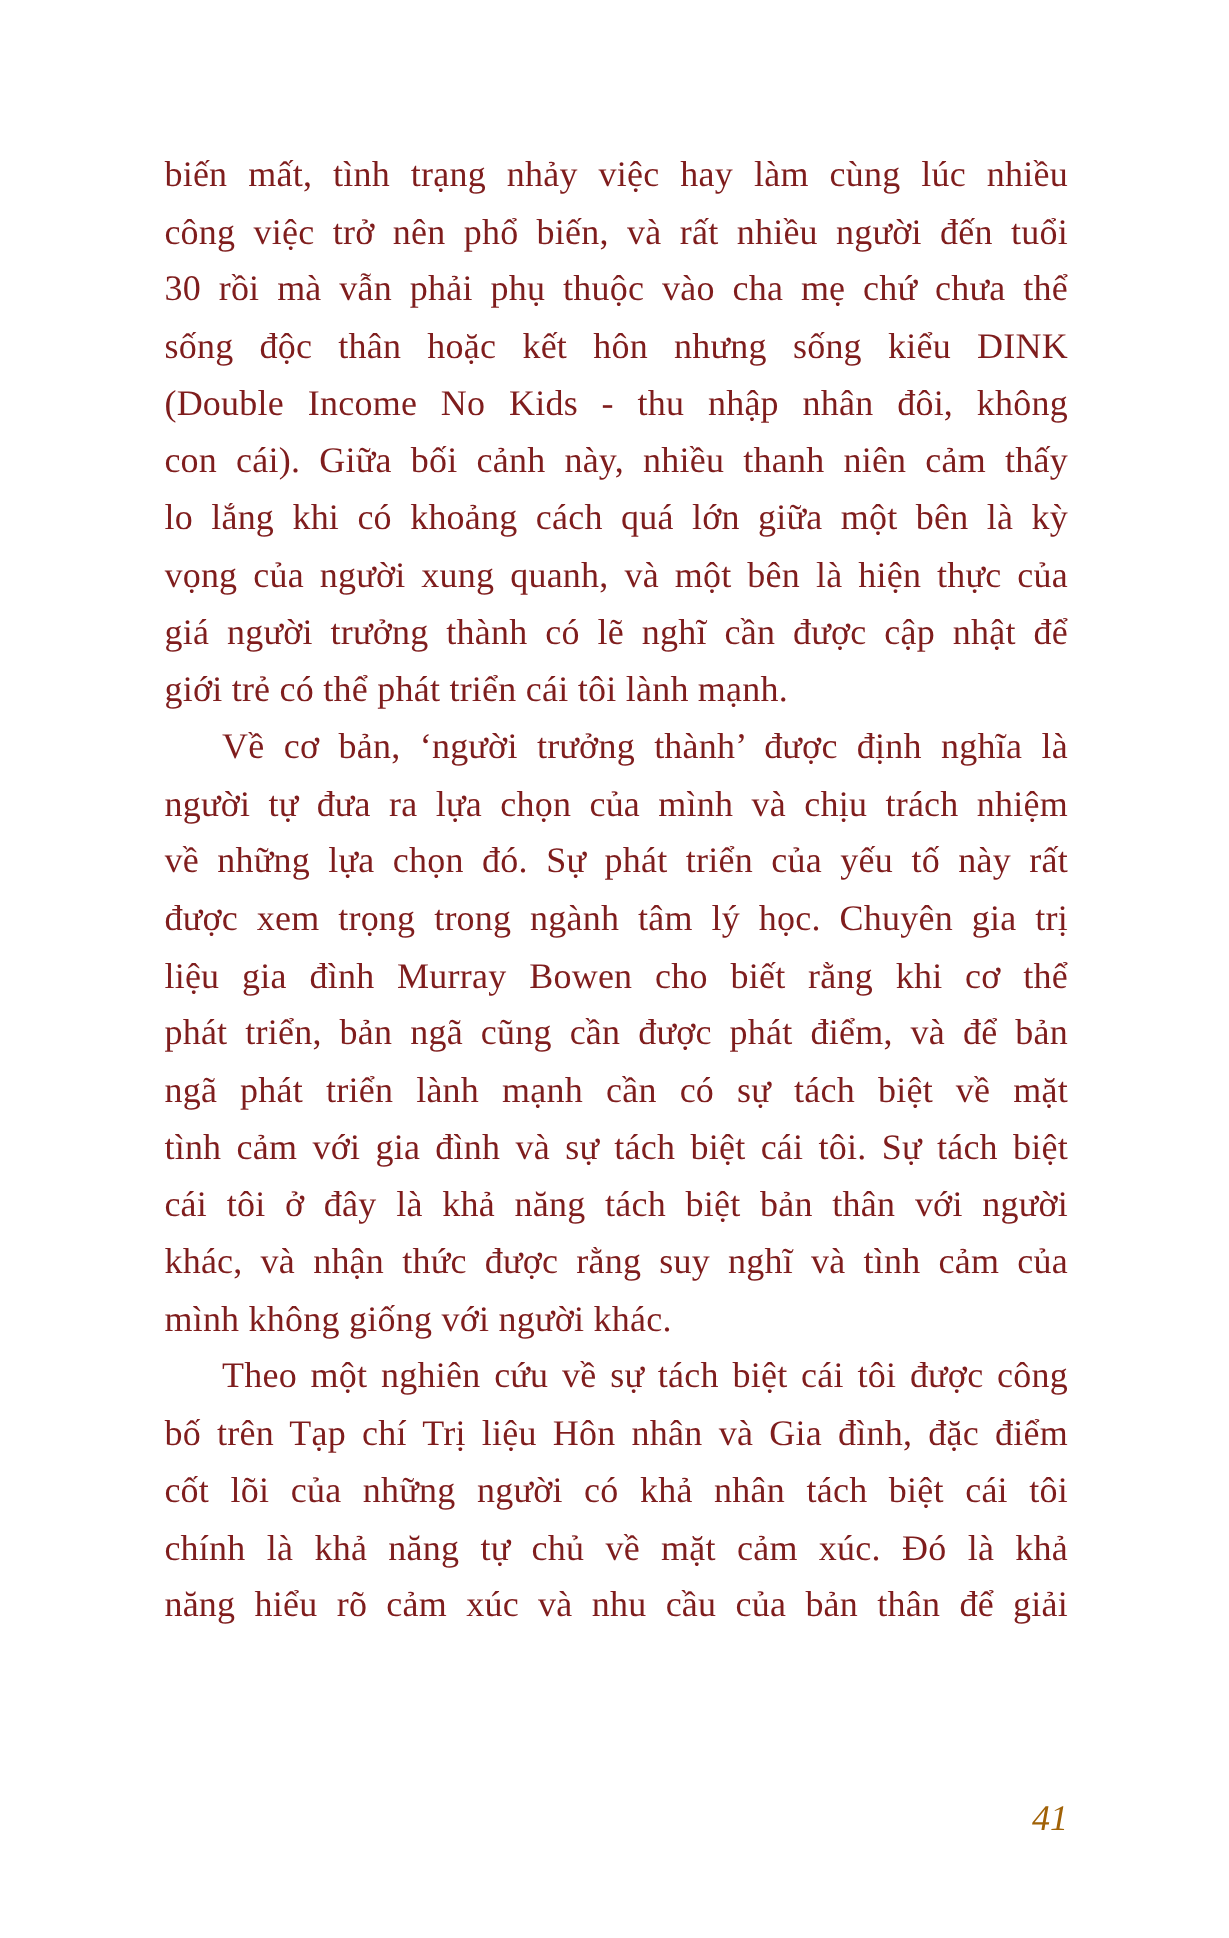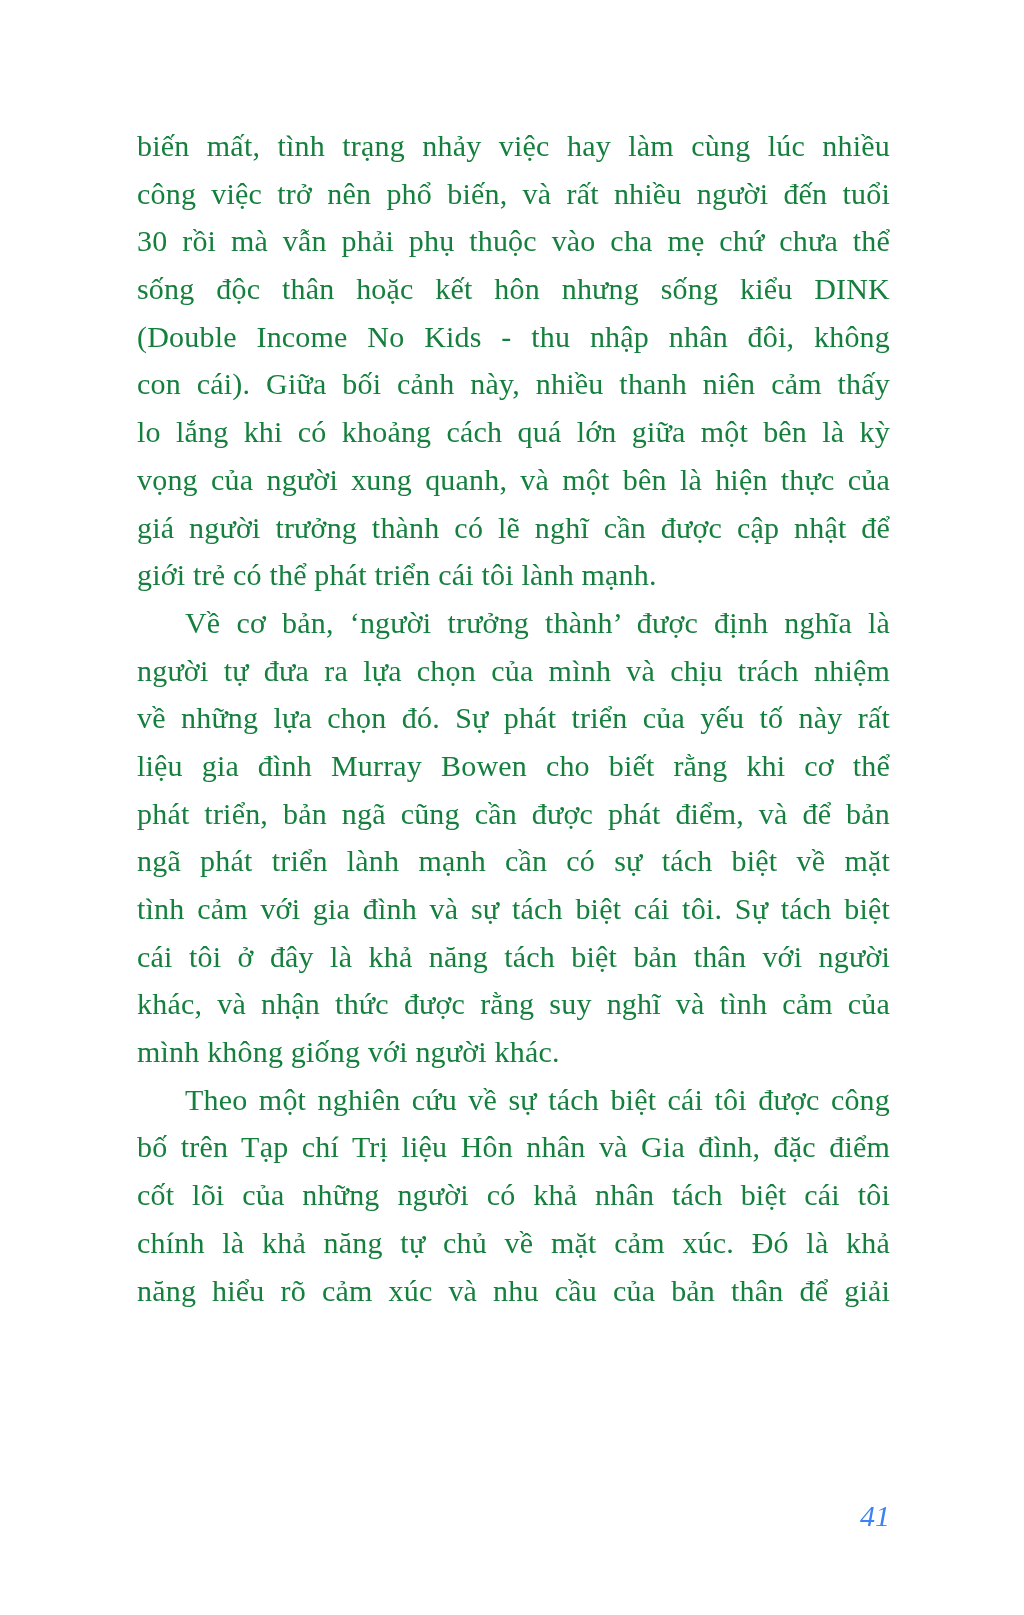--- a/index.html
+++ b/index.html
@@ -50,47 +50,48 @@
     text-align: right;
     font-style: italic;
     font-size: 30px;
     line-height: 40px;
   }
 </style>
 </head>
 <body style="background: rgb(255, 255, 255);">
 
 <div class="page" style="background: rgb(255, 255, 255);">
-  <div class="text-block" style="color: #15803d;">
+  <div class="text-block" style="color: #7f1d1d;">
       <div class="paragraph">
         <div class="line">biến mất, tình trạng nhảy việc hay làm cùng lúc nhiều</div>
         <div class="line">công việc trở nên phổ biến, và rất nhiều người đến tuổi</div>
         <div class="line">30 rồi mà vẫn phải phụ thuộc vào cha mẹ chứ chưa thể</div>
         <div class="line">sống độc thân hoặc kết hôn nhưng sống kiểu DINK</div>
         <div class="line">(Double Income No Kids - thu nhập nhân đôi, không</div>
         <div class="line">con cái). Giữa bối cảnh này, nhiều thanh niên cảm thấy</div>
         <div class="line">lo lắng khi có khoảng cách quá lớn giữa một bên là kỳ</div>
         <div class="line">vọng của người xung quanh, và một bên là hiện thực của</div>
         <div class="line">giá người trưởng thành có lẽ nghĩ cần được cập nhật để</div>
         <div class="line last">giới trẻ có thể phát triển cái tôi lành mạnh.</div>
       </div>
       <div class="paragraph">
         <div class="line indent">Về cơ bản, ‘người trưởng thành’ được định nghĩa là</div>
         <div class="line">người tự đưa ra lựa chọn của mình và chịu trách nhiệm</div>
         <div class="line">về những lựa chọn đó. Sự phát triển của yếu tố này rất</div>
+        <div class="line">được xem trọng trong ngành tâm lý học. Chuyên gia trị</div>
         <div class="line">liệu gia đình Murray Bowen cho biết rằng khi cơ thể</div>
         <div class="line">phát triển, bản ngã cũng cần được phát điểm, và để bản</div>
         <div class="line">ngã phát triển lành mạnh cần có sự tách biệt về mặt</div>
         <div class="line">tình cảm với gia đình và sự tách biệt cái tôi. Sự tách biệt</div>
         <div class="line">cái tôi ở đây là khả năng tách biệt bản thân với người</div>
         <div class="line">khác, và nhận thức được rằng suy nghĩ và tình cảm của</div>
         <div class="line last">mình không giống với người khác.</div>
       </div>
       <div class="paragraph">
         <div class="line indent">Theo một nghiên cứu về sự tách biệt cái tôi được công</div>
         <div class="line">bố trên Tạp chí Trị liệu Hôn nhân và Gia đình, đặc điểm</div>
         <div class="line">cốt lõi của những người có khả nhân tách biệt cái tôi</div>
         <div class="line">chính là khả năng tự chủ về mặt cảm xúc. Đó là khả</div>
         <div class="line">năng hiểu rõ cảm xúc và nhu cầu của bản thân để giải</div>
       </div>
     </div>
-  <div class="page-number" style="color: #3b82f6;">41</div>
+  <div class="page-number" style="color: #a16207;">41</div>
 </div>
 
 </body></html>

